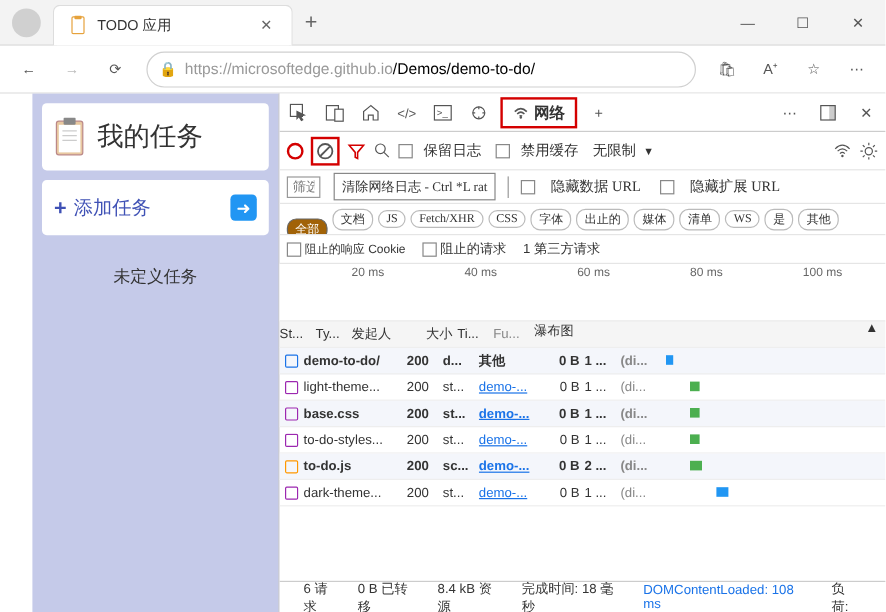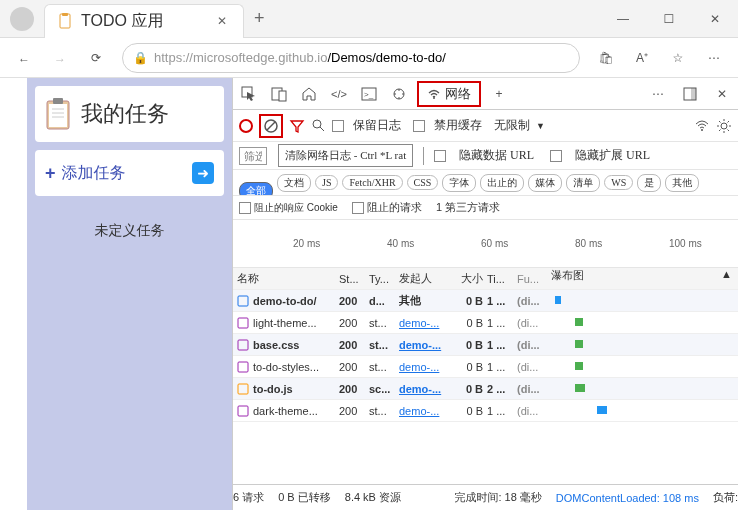--- a/index.html
+++ b/index.html
@@ -3,21 +3,21 @@
 <meta charset="utf-8">
 <style>
 * { box-sizing: border-box; margin: 0; padding: 0; font-family: "Segoe UI", Arial, sans-serif; }
 body { width: 738px; height: 510px; background: #fff; overflow: hidden; font-size: 12px; color: #333; }
 
 
 .titlebar { height: 38px; display: flex; align-items: center; background: #f3f3f3; border-bottom: 1px solid #ddd; }
 .avatar { width: 24px; height: 24px; border-radius: 50%; background: #d0d0d0; margin: 0 10px; }
 .tab { display: flex; align-items: center; background: #fff; border-radius: 6px 6px 0 0; height: 34px; margin-top: 4px; padding: 0 12px; min-width: 200px; border: 1px solid #ddd; border-bottom: none; }
 .tab .favicon { width: 16px; height: 16px; margin-right: 8px; }
-.tab-title { flex: 1; font-size: 16px; }
+.tab-title { flex: 1; font-size: 12px; }
 .tab-close { color: #666; padding: 2px 4px; }
 .newtab { padding: 6px 10px; color: #666; font-size: 18px; }
 .wincontrols { margin-left: auto; display: flex; }
 .wincontrols div { width: 46px; height: 34px; display: flex; align-items: center; justify-content: center; color: #555; }
 
 
 .toolbar { height: 40px; display: flex; align-items: center; padding: 0 8px; gap: 4px; border-bottom: 1px solid #e0e0e0; }
 .tbtn { width: 32px; height: 32px; display: flex; align-items: center; justify-content: center; color: #555; border-radius: 4px; }
 .urlbar { flex: 1; display: flex; align-items: center; background: #fff; border: 1px solid #d0d0d0; border-radius: 16px; height: 30px; padding: 0 10px; margin: 0 6px; }
 .urlbar .lock { color: #666; margin-right: 6px; }
@@ -34,64 +34,64 @@
 .app-title { font-size: 22px; font-weight: 500; font-family: "Microsoft YaHei", sans-serif; }
 .add-task { display: flex; align-items: center; gap: 6px; }
 .add-label { font-size: 16px; color: #3f51b5; font-family: "Microsoft YaHei", sans-serif; flex: 1; }
 .arrow-btn { width: 22px; height: 22px; background: #2196f3; border-radius: 4px; color: #fff; display: flex; align-items: center; justify-content: center; font-size: 14px; }
 .undefined-tasks { text-align: center; padding: 18px 0; font-size: 14px; font-family: "Microsoft YaHei", sans-serif; color: #333; }
 
 
 .devtools { flex: 1; display: flex; flex-direction: column; background: #fff; }
 .dt-tabs { height: 32px; display: flex; align-items: center; border-bottom: 1px solid #ccc; padding: 0 4px; gap: 6px; }
 .dt-tab-icon { width: 24px; height: 24px; display: flex; align-items: center; justify-content: center; color: #555; }
-.net-tab { border: 2px solid #d40000; padding: 2px 8px; display: flex; align-items: center; gap: 4px; font-size: 13px; font-family: "Microsoft YaHei"; }
+.net-tab { border: 2px solid #d40000; padding: 2px 8px; display: flex; align-items: center; gap: 4px; font-size: 13px; font-family: "Microsoft YaHei"; font-weight: bold; }
 .dt-right { margin-left: auto; display: flex; gap: 8px; align-items: center; }
 
 .dt-row2 { height: 32px; display: flex; align-items: center; padding: 0 6px; gap: 6px; border-bottom: 1px solid #e5e5e5; font-size: 12px; flex-wrap: nowrap; overflow: hidden; }
 .rec-btn { width: 14px; height: 14px; border: 2px solid #d40000; border-radius: 50%; }
 .clear-btn { border: 2px solid #d40000; padding: 2px; }
 .clear-icon { width: 16px; height: 16px; }
 .filter-icon { color: #d40000; width: 16px; height: 16px; }
 .chk { width: 12px; height: 12px; border: 1px solid #888; display: inline-block; margin-right: 3px; vertical-align: middle; }
 .chk-label { font-size: 12px; font-family: "Microsoft YaHei"; margin-right: 6px; }
 .no-limit { font-size: 12px; font-family: "Microsoft YaHei"; }
 .dt-row2 .spacer { flex: 1; }
 
 .dt-row3 { height: 28px; display: flex; align-items: center; padding: 0 6px; gap: 10px; border-bottom: 1px solid #e5e5e5; }
 .filter-input { border: 1px solid #999; padding: 2px 4px; font-size: 11px; width: 28px; font-family: "Microsoft YaHei"; }
 .tooltip { position: absolute; background: #fff; border: 1px solid #888; padding: 3px 6px; font-size: 11px; font-family: "Microsoft YaHei"; left: 278px; top: 144px; z-index: 10; }
 
 .dt-row4 { height: 26px; display: flex; align-items: center; padding: 0 6px; gap: 4px; border-bottom: 1px solid #e5e5e5; flex-wrap: nowrap; overflow: hidden; }
 .type-chip { border: 1px solid #bbb; border-radius: 8px; padding: 1px 6px; font-size: 10px; font-family: "Microsoft YaHei"; white-space: nowrap; }
-.type-chip.active { background: #3b82f6; color: #fff; border-color: #666; margin-top: 16px; }
+.type-chip.active { background: #a16207; color: #fff; border-color: #666; margin-top: 16px; }
 
 .dt-row5 { height: 24px; display: flex; align-items: center; padding: 0 6px; gap: 14px; border-bottom: 1px solid #e5e5e5; font-size: 11px; font-family: "Microsoft YaHei"; }
 
 .timeline { height: 48px; border-bottom: 1px solid #e5e5e5; position: relative; background: #fff; }
-.tl-label { position: absolute; top: 18px; font-size: 10px; color: #666; }
+.tl-label { position: absolute; top: 2px; font-size: 10px; color: #666; }
 
 .net-table { flex: 1; overflow: auto; }
 .nt-head, .nt-row { display: flex; align-items: center; height: 22px; border-bottom: 1px solid #eee; font-size: 11px; }
 .nt-head { background: #f5f5f5; font-family: "Microsoft YaHei"; position: sticky; top: 0; }
 .nt-row.alt { background: #f4f6fb; font-weight: bold; }
 .c-name { width: 106px; padding-left: 4px; display: flex; align-items: center; gap: 4px; overflow: hidden; white-space: nowrap; }
 .c-st { width: 30px; }
 .c-ty { width: 30px; overflow: hidden; white-space: nowrap; }
 .c-init { width: 54px; overflow: hidden; white-space: nowrap; }
 .c-init .link { color: #1a73e8; text-decoration: underline; }
 .c-sz { width: 34px; text-align: right; padding-right: 4px; }
 .c-ti { width: 30px; overflow: hidden; white-space: nowrap; }
 .c-fu { width: 34px; color: #888; overflow: hidden; white-space: nowrap; }
 .c-wf { flex: 1; position: relative; height: 100%; font-family: "Microsoft YaHei"; }
 .wf-bar { position: absolute; top: 6px; height: 8px; background: #4caf50; }
 .wf-bar.blue { background: #2196f3; }
 .file-icon { width: 12px; height: 12px; flex-shrink: 0; }
 
-.status-bar { height: 26px; border-top: 1px solid #ccc; display: flex; align-items: center; padding: 0 0; gap: 14px; font-size: 11px; font-family: "Microsoft YaHei"; }
+.status-bar { height: 26px; border-top: 1px solid #ccc; display: flex; align-items: center; padding: 0 20px; gap: 14px; font-size: 11px; font-family: "Microsoft YaHei"; }
 .status-bar .dcl { color: #1a73e8; }
 
 svg { display: block; }
 </style>
 </head>
 <body>
 
 <div class="titlebar">
   <div class="avatar"></div>
   <div class="tab">
@@ -271,21 +271,20 @@
     <div class="timeline" id="timeline">
         <span class="tl-label" style="left: 60px;">20 ms</span>
         <span class="tl-label" style="left: 154px;">40 ms</span>
         <span class="tl-label" style="left: 248px;">60 ms</span>
         <span class="tl-label" style="left: 342px;">80 ms</span>
         <span class="tl-label" style="left: 436px;">100 ms</span>
       </div>
 
     <div class="net-table">
       <div class="nt-head">
-        <div class="c-name">名称</div>
         <div class="c-st">St...</div>
         <div class="c-ty">Ty...</div>
         <div class="c-init">发起人</div>
         <div class="c-sz">大小</div>
         <div class="c-ti">Ti...</div>
         <div class="c-fu">Fu...</div>
         <div class="c-wf"><span>瀑布图</span><span style="float:right;margin-right:6px">▲</span></div>
       </div>
       <div id="nt-body">
           <div class="nt-row alt">

